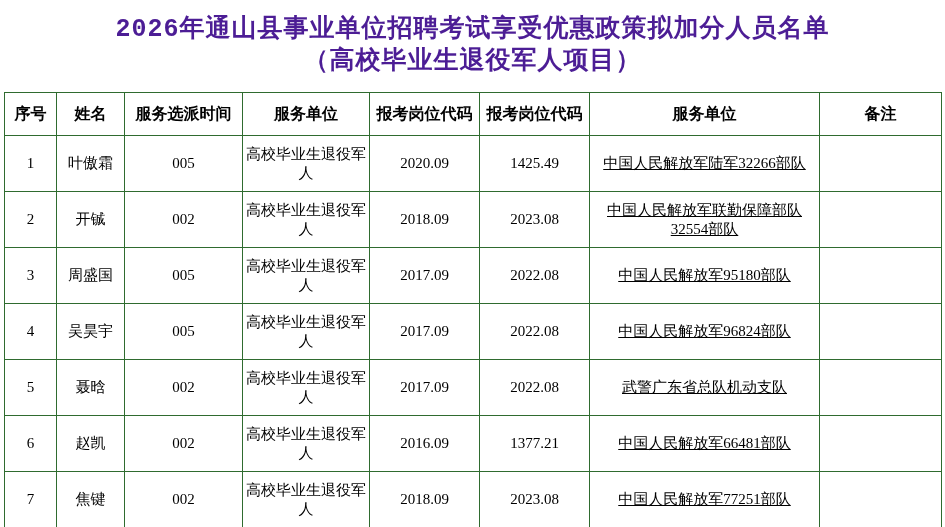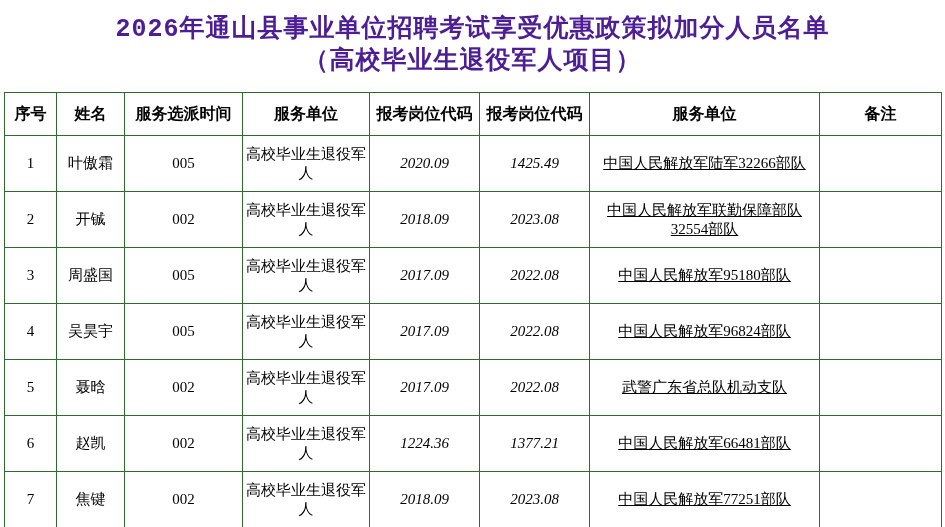--- a/index.html
+++ b/index.html
@@ -56,21 +56,21 @@
   }
   table.grid tbody td {
     height: 55px;
     font-size: 15px;
     font-family: "Liberation Serif", serif;
   }
   td.c-seq { font-size: 15px; }
   td.c-name { font-size: 16px; }
   td.c-code { font-size: 15px; }
   td.c-project { font-size: 12px; }
-  td.c-date { font-size: 15px; font-style: italic; }
+  td.c-date { font-size: 15px; }
   td.c-unit { font-size: 14px; line-height: 19px; text-decoration: underline; }
   td.c-remark { font-size: 14px; }
 
   
   col.w-seq     { width: 52px; }
   col.w-name    { width: 68px; }
   col.w-code    { width: 118px; }
   col.w-project { width: 127px; }
   col.w-send    { width: 110px; }
   col.w-end     { width: 110px; }
@@ -160,21 +160,21 @@
           <td class="c-date">2017.09</td>
           <td class="c-date">2022.08</td>
           <td class="c-unit">武警广东省总队机动支队</td>
           <td class="c-remark"></td>
         </tr>
         <tr>
           <td class="c-seq">6</td>
           <td class="c-name">赵凯</td>
           <td class="c-code">002</td>
           <td class="c-project">高校毕业生退役军人</td>
-          <td class="c-date">1224.36</td>
+          <td class="c-date">2016.09</td>
           <td class="c-date">1377.21</td>
           <td class="c-unit">中国人民解放军66481部队</td>
           <td class="c-remark"></td>
         </tr>
         <tr>
           <td class="c-seq">7</td>
           <td class="c-name">焦键</td>
           <td class="c-code">002</td>
           <td class="c-project">高校毕业生退役军人</td>
           <td class="c-date">2018.09</td>

